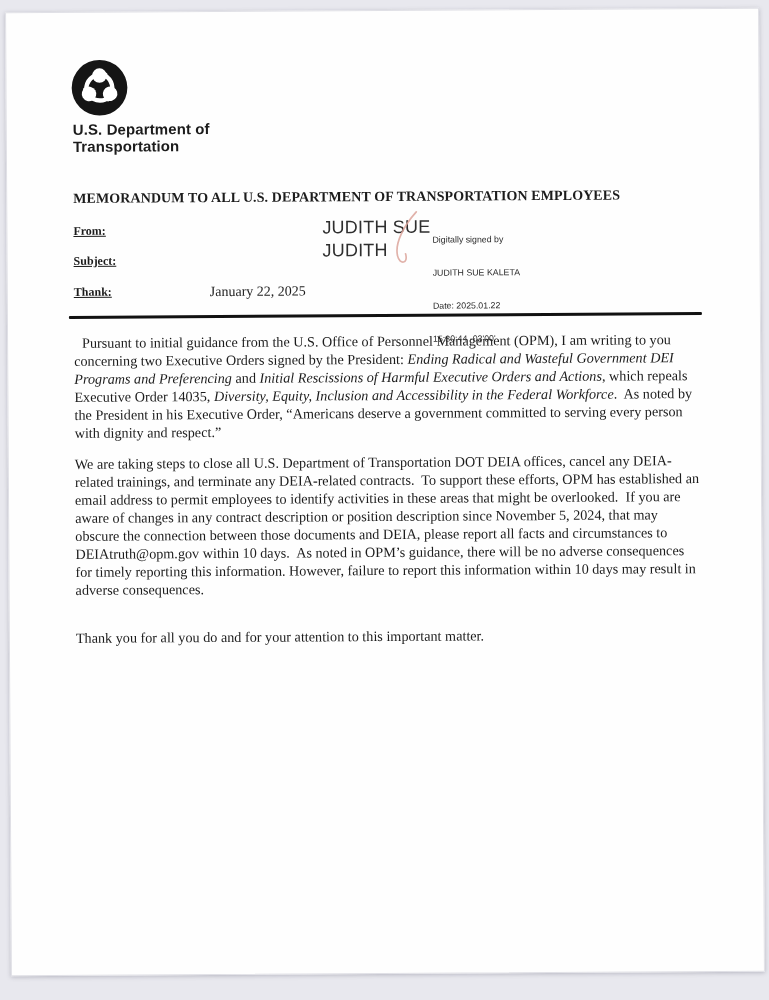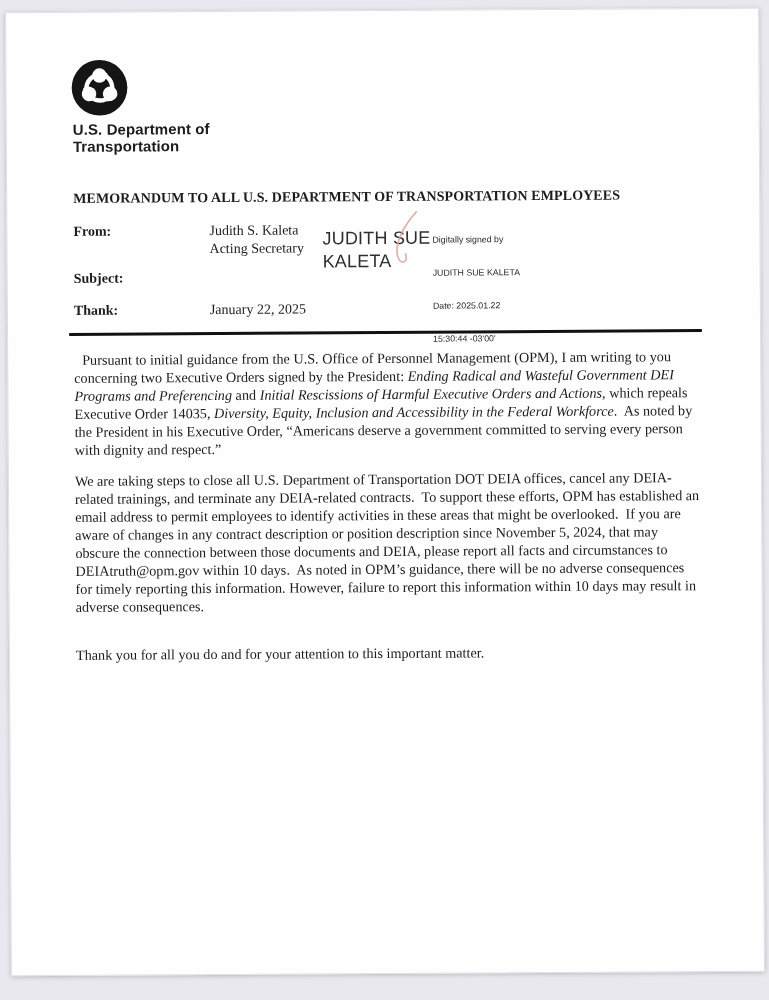--- a/index.html
+++ b/index.html
@@ -35,31 +35,31 @@
     letter-spacing:.1px;margin-bottom:8px;
   }
   .office-name{font-weight:bold;font-size:12px;line-height:14px;}
   .office-name .line2{padding-left:5px;}
   .address-block{
     margin-left:auto;margin-top:58px;margin-right:58px;
     font-size:13px;line-height:18px;white-space:pre;
   }
   .memo-title{margin-top:28px;font-weight:bold;font-size:14px;letter-spacing:.1px;}
   .field-row{display:flex;align-items:flex-start;position:relative;}
-  .field-label{flex:0 0 136px;font-weight:bold;font-size:14px;line-height:17.5px;}
+  .field-label{flex:0 0 136px;font-weight:bold;font-size:12px;line-height:17.5px;text-decoration:underline;}
   .field-value{font-size:14px;line-height:17.5px;}
   .row-from{margin-top:16px;}
   .row-subject{margin-top:12px;}
   .row-date{margin-top:14px;}
   .signature{
     position:absolute;left:249px;top:-6px;width:250px;height:56px;
     font-family:"Liberation Sans", sans-serif;color:var(--signature-ink,#2e2e2e);
   }
   .sig-name{
-    position:absolute;left:0;top:12px;
+    position:absolute;left:0;top:1px;
     font-size:18px;line-height:22.5px;letter-spacing:.2px;
   }
   .sig-details{
     position:absolute;left:110px;top:-2px;
     font-size:8.8px;line-height:11px;color:#2a2a2a;white-space:pre;
   }
   .sig-flourish{position:absolute;left:66px;top:-6px;}
   .rule{
     margin-top:14px;margin-left:-5px;width:calc(100% + 7px);
     height:3px;background:#111;border-radius:1px;
@@ -102,28 +102,24 @@
           <div>U.S. Department of</div>
           <div>Transportation</div>
         </div>
       </div>
     </div>
 
     <div class="memo-title">MEMORANDUM TO ALL U.S. DEPARTMENT OF TRANSPORTATION EMPLOYEES</div>
 
     <div class="field-row row-from">
       <div class="field-label">From:</div>
-      <div class="field-value">
-        <div>Judith S. Kaleta</div>
-        <div>Acting Secretary</div>
-      </div>
       <div class="signature">
         <div class="sig-name">
           <div>JUDITH SUE</div>
-          <div>KALETA</div>
+          <div>JUDITH</div>
         </div>
         <svg class="sig-flourish" width="34" height="64" viewBox="0 0 34 64" aria-hidden="true">
           <path d="M28 3 C 16 16, 6 34, 9 47 C 11 56, 20 55, 17 45" fill="none" stroke="var(--flourish,#dca49b)" stroke-width="1.7" stroke-linecap="round" opacity="0.85"></path>
         </svg>
         <div class="sig-details">
           <div>Digitally signed by</div>
           <div>JUDITH SUE KALETA</div>
           <div>Date: 2025.01.22</div>
           <div>15:30:44 -03'00'</div>
         </div>

